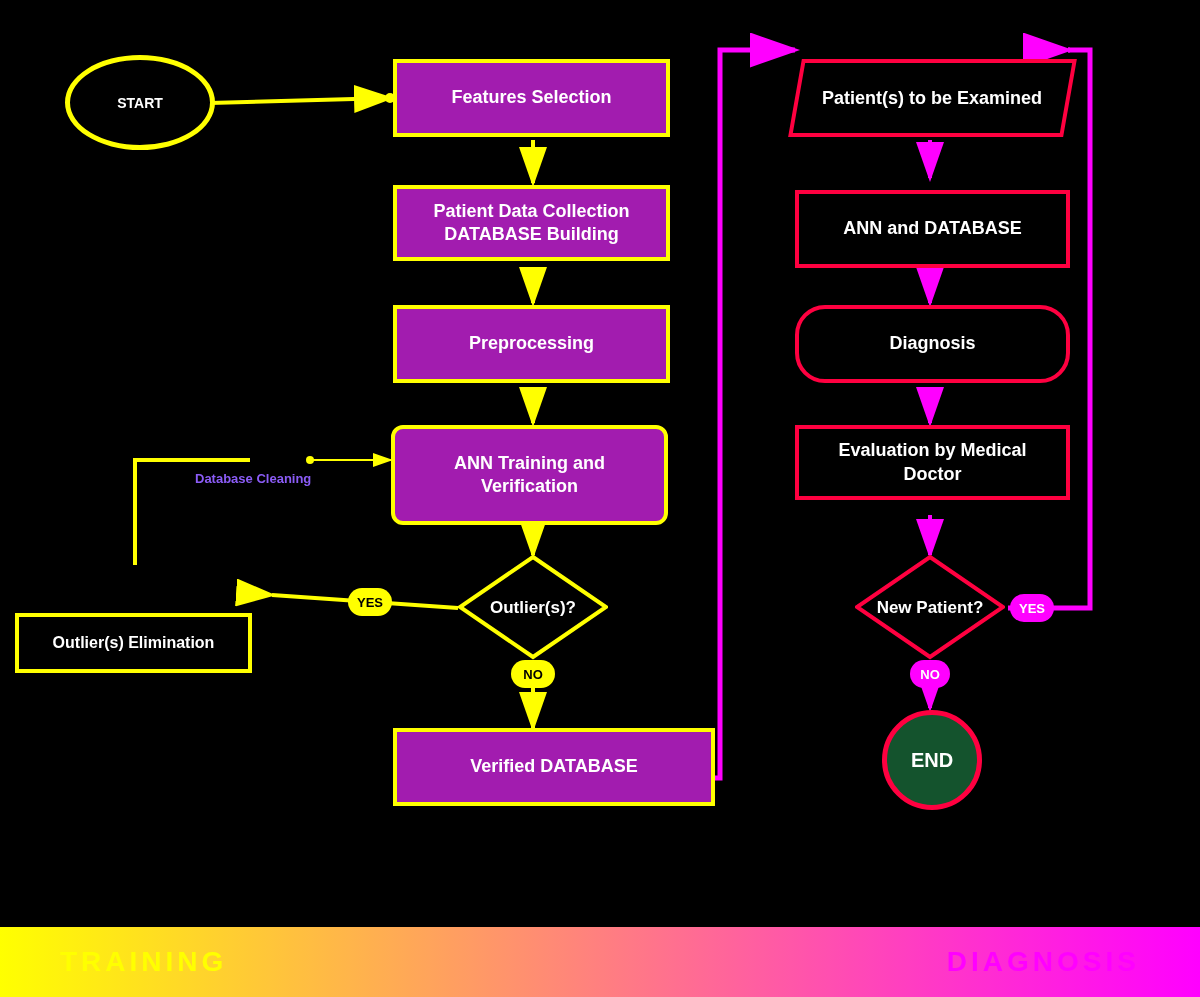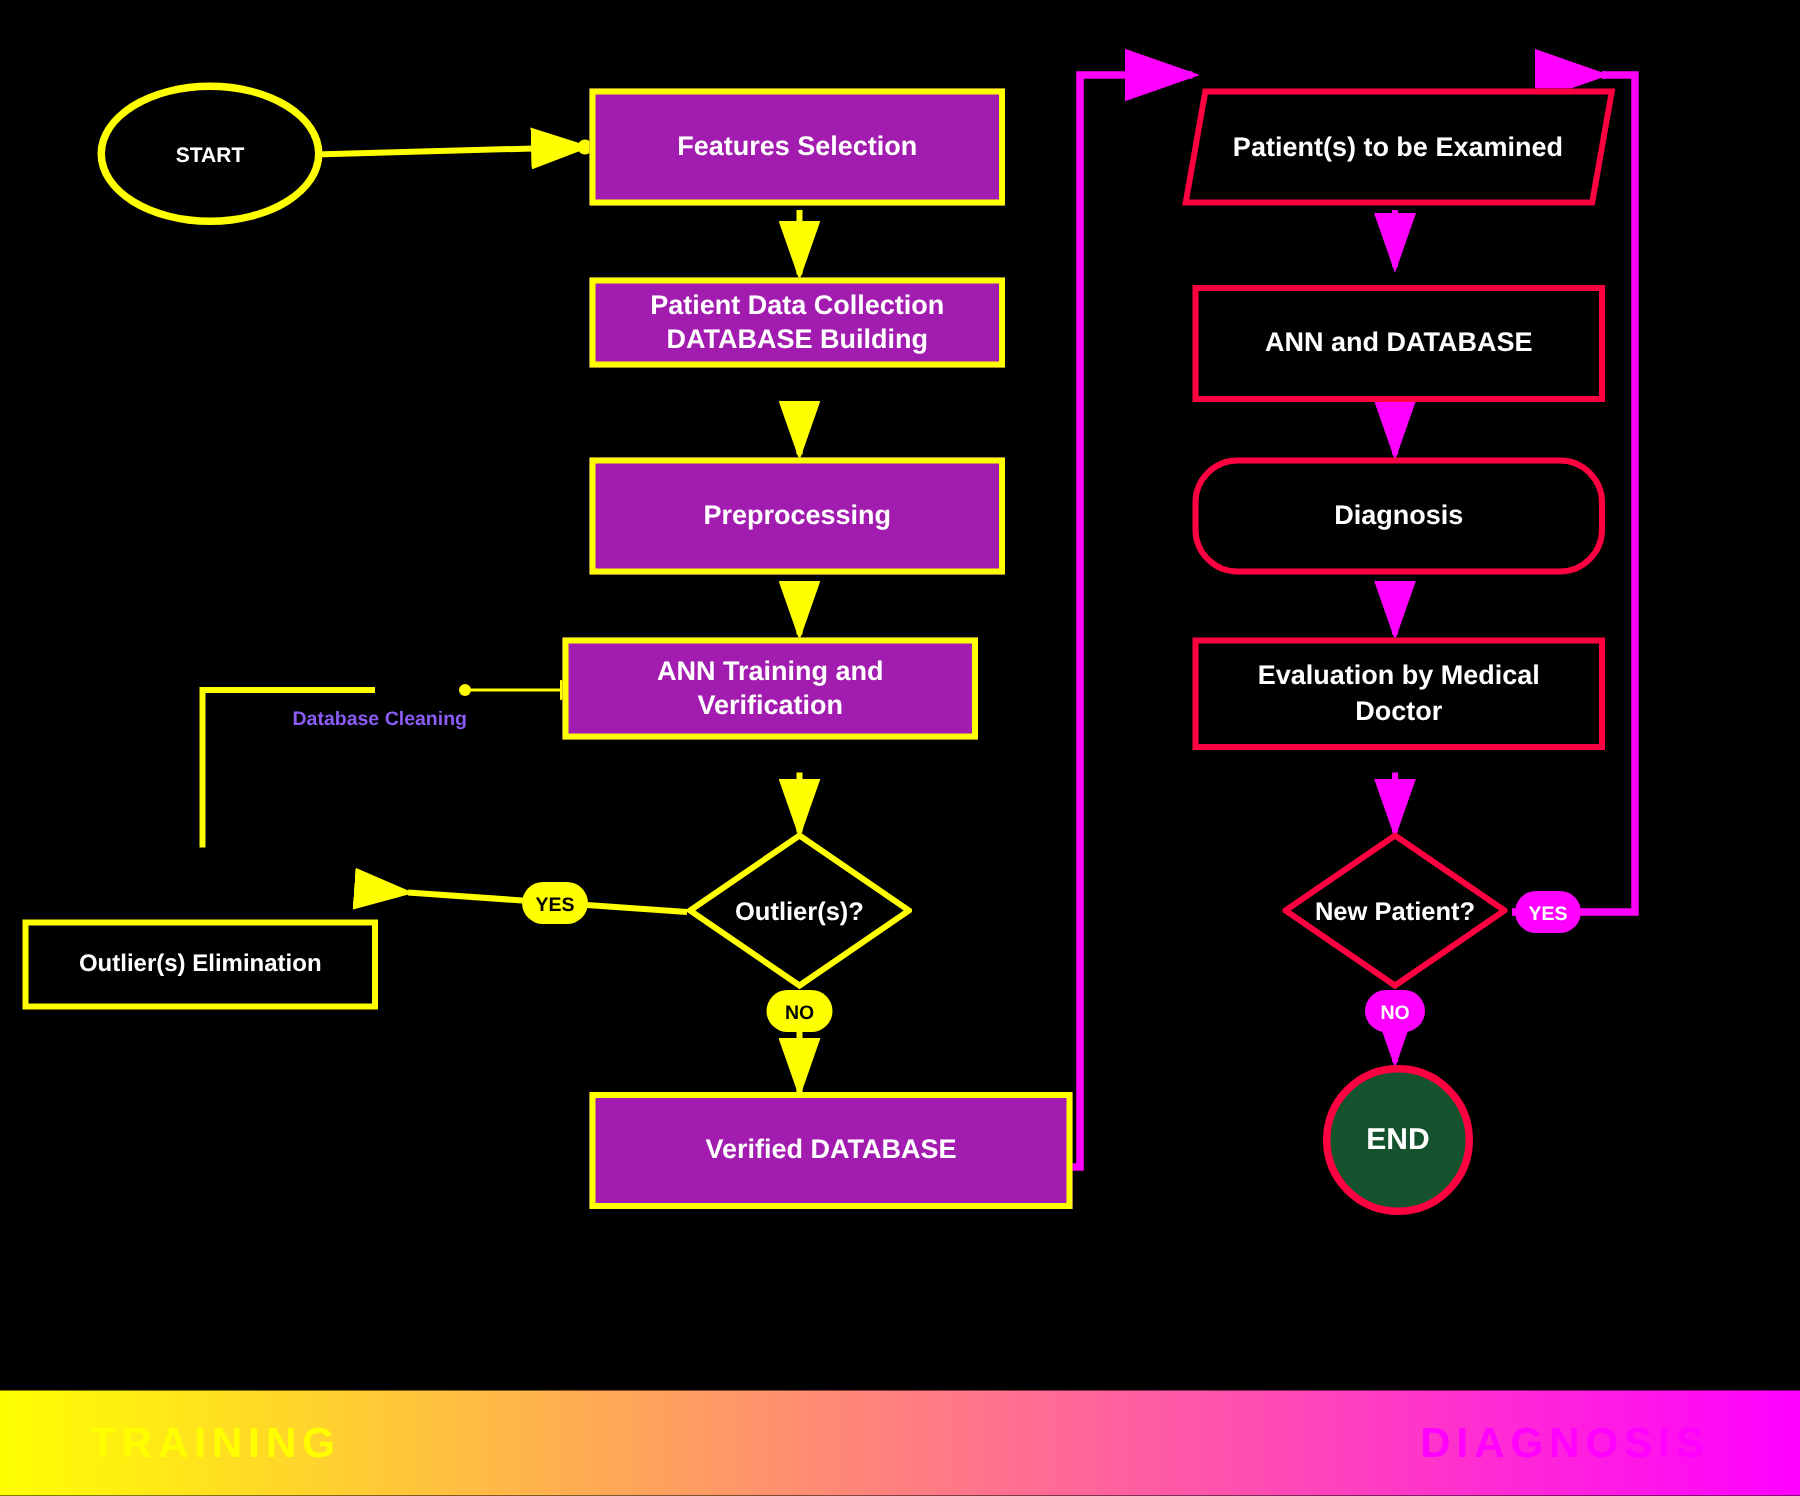--- a/index.html
+++ b/index.html
@@ -247,34 +247,34 @@
   </svg>
 
   <div class="start-circle" style="left:65px; top:55px; width:150px; height:95px;">
     <span>START</span>
   </div>
 
   <div class="box" style="left:393px; top:59px; width:277px; height:78px;">
     <span>Features Selection</span>
   </div>
 
-  <div class="box" style="left:393px; top:185px; width:277px; height:60px;">
+  <div class="box" style="left:393px; top:185px; width:277px; height:76px;">
     <span style="white-space:pre-line;">Patient Data Collection
 DATABASE Building</span>
   </div>
 
   <div class="box" style="left:393px; top:305px; width:277px; height:78px;">
     <span>Preprocessing</span>
   </div>
 
   <div class="db-cleaning-label" style="left:195px; top:445px;">
     <span>Database Cleaning</span>
   </div>
 
-  <div class="box" style="left:375px; top:425px; width:277px; height:68px;">
+  <div class="box" style="left:391px; top:425px; width:277px; height:100px;border-radius:12px;">
     <span style="white-space:pre-line; text-align:center;">ANN Training and
 Verification</span>
   </div>
 
   <div class="diamond-container" style="left:458px; top:555px; width:150px; height:105px;">
     <svg width="150" height="105" viewBox="0 0 150 105">
       <polygon points="75,2 148,52 75,102 2,52" fill="black" stroke="#ffff00" stroke-width="4"></polygon>
     </svg>
     <div class="diamond-inner" style="position:absolute; top:0; left:0; width:150px; height:105px;">
       <span>Outlier(s)?</span>

